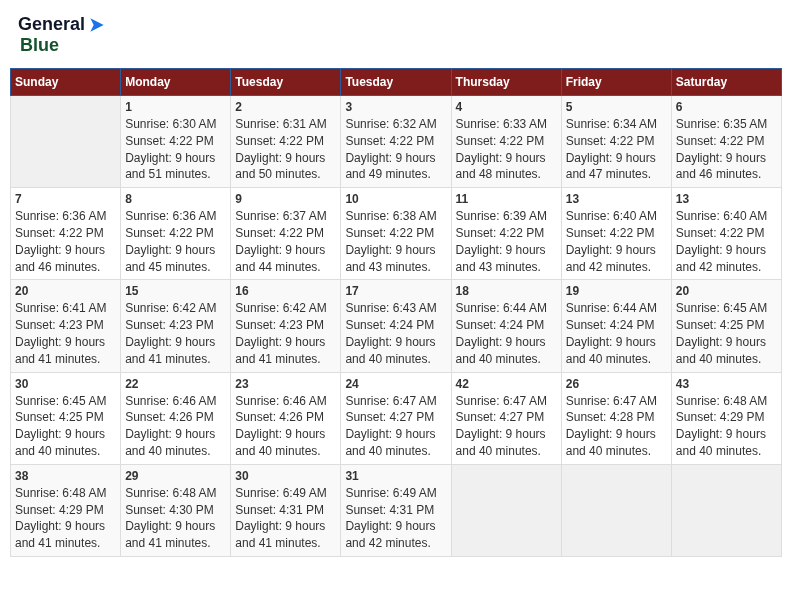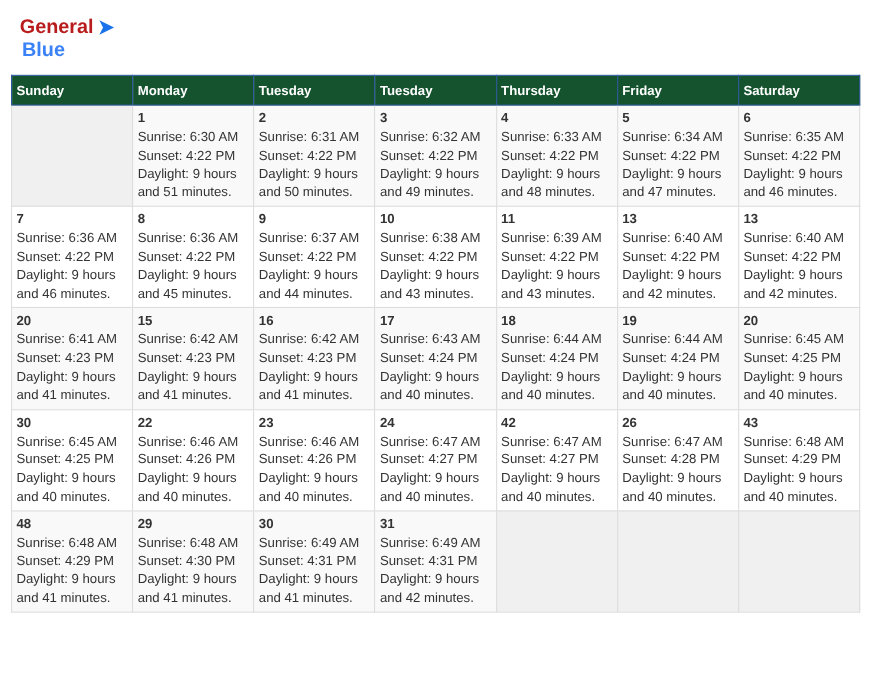--- a/index.html
+++ b/index.html
@@ -22,52 +22,52 @@
       flex-direction: column;
       align-items: flex-start;
     }
     .logo-top {
       display: flex;
       align-items: center;
     }
     .logo-general {
       font-size: 18px;
       font-weight: bold;
-      color: #b91c1c;
+      color: #0f172a;
     }
     .logo-arrow {
       width: 20px;
       height: 20px;
       margin-left: 2px;
     }
     .logo-blue {
       font-size: 18px;
       font-weight: bold;
-      color: #3b82f6;
+      color: #14532d;
       margin-left: 2px;
     }
     .title-section {
       text-align: right;
     }
     .month-title {
       font-size: 32px;
       font-weight: bold;
       color: #333;
     }
     .location {
       font-size: 14px;
       color: #555;
     }
     .calendar {
       width: 100%;
       border-collapse: collapse;
       border: 1px solid #ccc;
     }
     .calendar th {
-      background: #14532d;
+      background: #7f1d1d;
       color: white;
       padding: 6px 4px;
       font-size: 12px;
       text-align: left;
       border: 1px solid #2d5a9a;
     }
     .calendar td {
       width: 14.28%;
       vertical-align: top;
       padding: 4px;
@@ -241,21 +241,21 @@
           <span class="day-num">26</span>
           <div class="day-info">Sunrise: 6:47 AM<br>Sunset: 4:28 PM<br>Daylight: 9 hours and 40 minutes.</div>
         </td>
         <td>
           <span class="day-num">43</span>
           <div class="day-info">Sunrise: 6:48 AM<br>Sunset: 4:29 PM<br>Daylight: 9 hours and 40 minutes.</div>
         </td>
       </tr>
       <tr>
         <td>
-          <span class="day-num">48</span>
+          <span class="day-num">38</span>
           <div class="day-info">Sunrise: 6:48 AM<br>Sunset: 4:29 PM<br>Daylight: 9 hours and 41 minutes.</div>
         </td>
         <td>
           <span class="day-num">29</span>
           <div class="day-info">Sunrise: 6:48 AM<br>Sunset: 4:30 PM<br>Daylight: 9 hours and 41 minutes.</div>
         </td>
         <td>
           <span class="day-num">30</span>
           <div class="day-info">Sunrise: 6:49 AM<br>Sunset: 4:31 PM<br>Daylight: 9 hours and 41 minutes.</div>
         </td>

